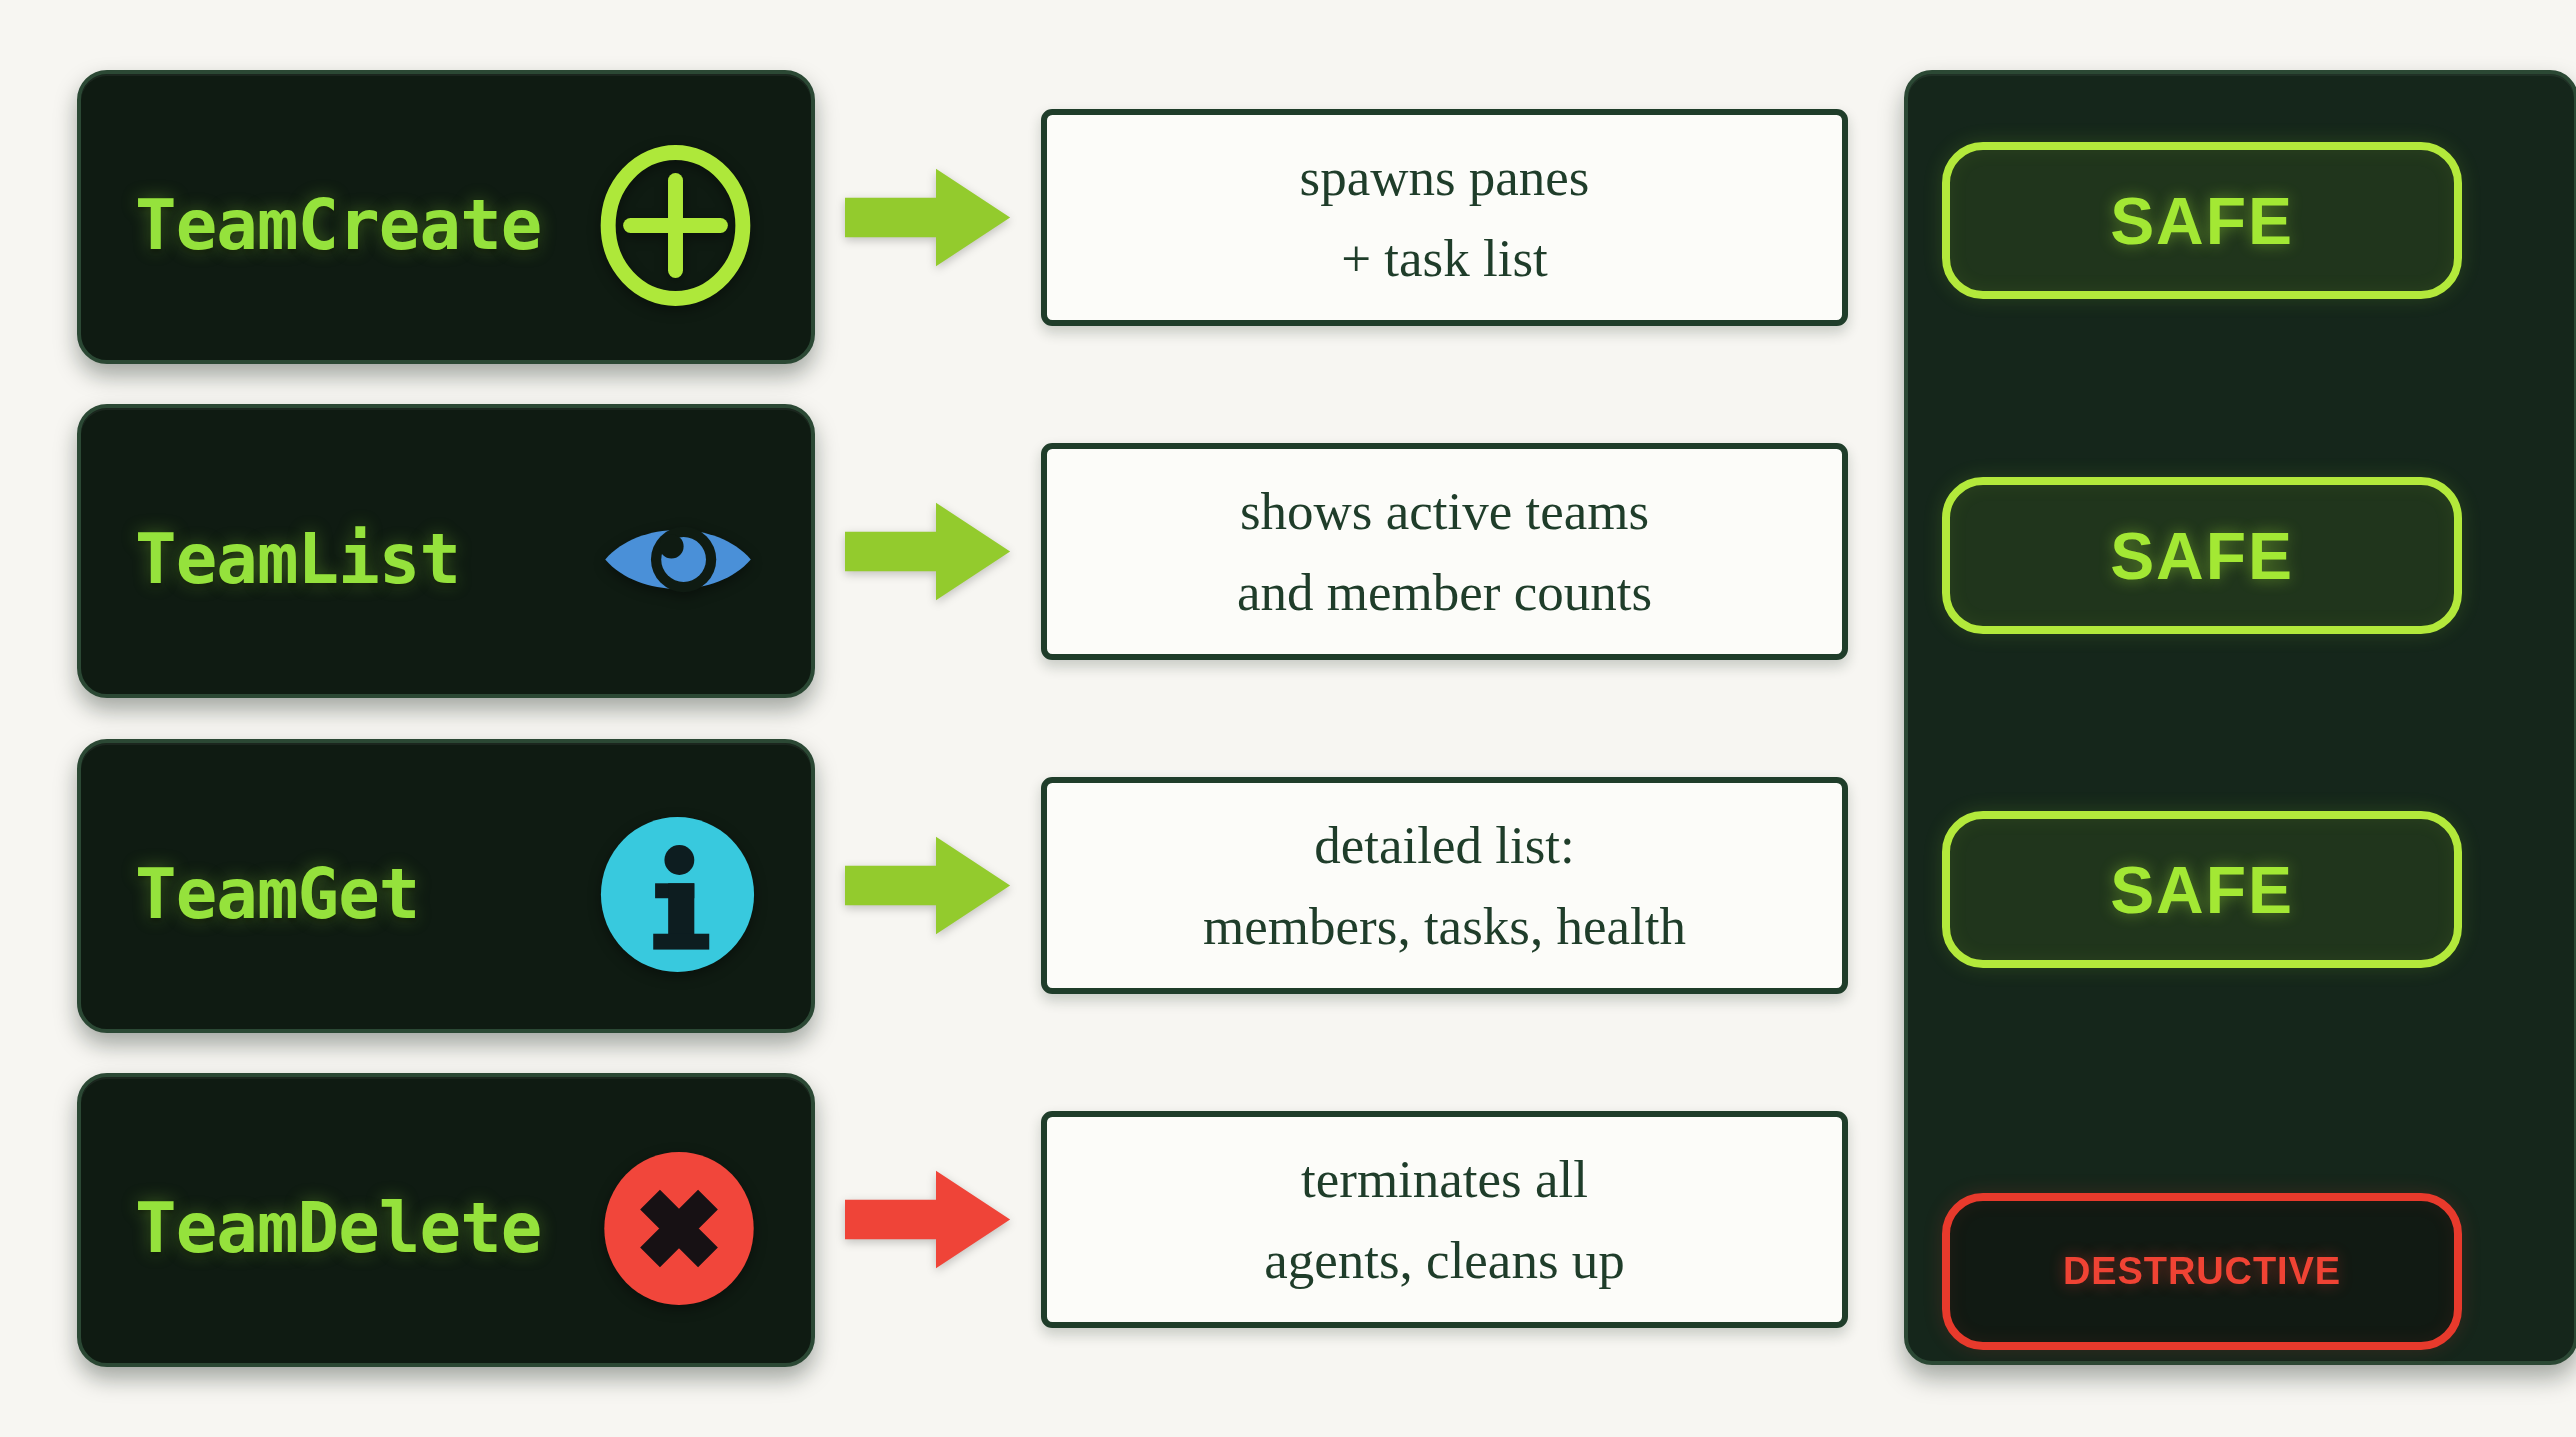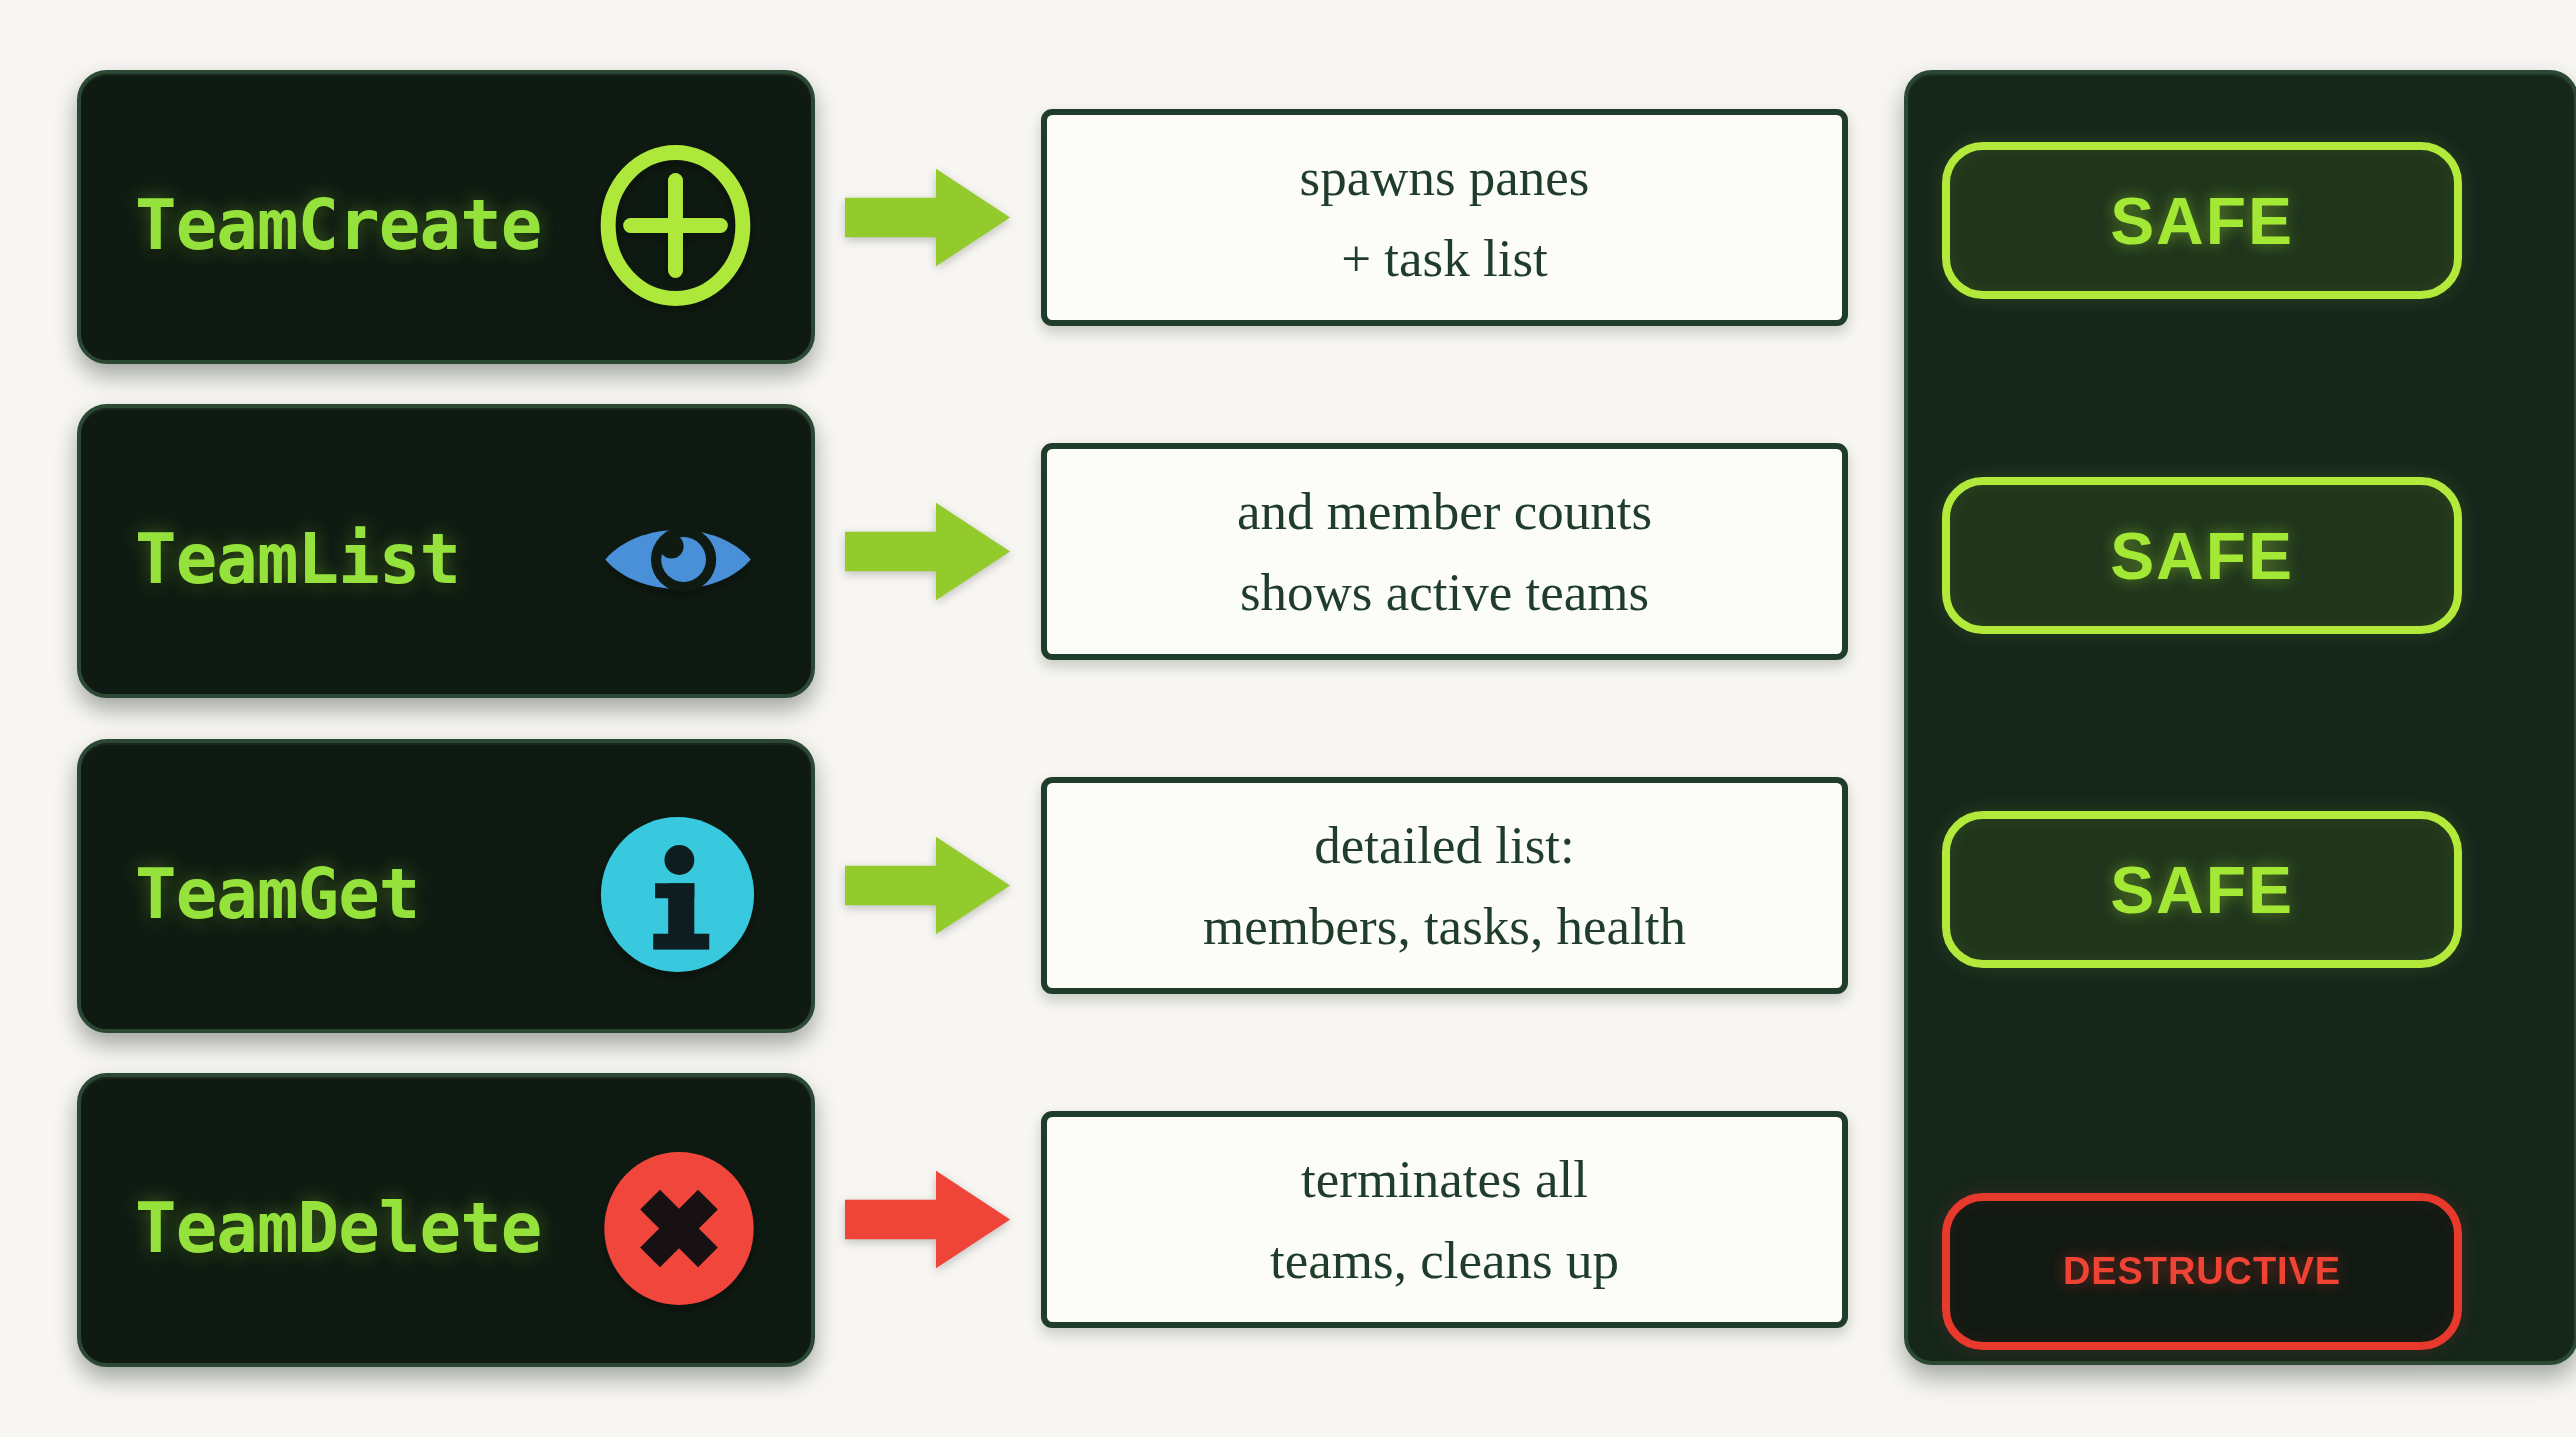--- a/index.html
+++ b/index.html
@@ -116,22 +116,22 @@
         <circle cx="75" cy="38" r="13" fill="#0f1b12"></circle>
       </svg>
     </span>
   </div>
   <div class="arrow r1">
     <svg width="167" height="109" viewBox="0 0 178 116">
       <polygon points="0,37 97,37 97,6 176,58 97,110 97,79 0,79" fill="#93cb2d"></polygon>
     </svg>
   </div>
   <div class="desc-box r1">
+    <div class="desc-line">shows active teams</div>
     <div class="desc-line">and member counts</div>
-    <div class="desc-line">shows active teams</div>
   </div>
 
   <div class="card r2">
     <span class="tool-label">TeamGet</span>
     <span class="icon">
       <svg width="155" height="157" viewBox="0 0 166 168">
         <ellipse cx="83" cy="84" rx="82" ry="83" fill="#38c9de"></ellipse>
         <circle cx="85" cy="47" r="16" fill="#0d1d20"></circle>
         <rect x="59" y="72" width="42" height="16" fill="#0d1d20"></rect>
         <rect x="73" y="72" width="28" height="62" fill="#0d1d20"></rect>
@@ -158,21 +158,21 @@
       </svg>
     </span>
   </div>
   <div class="arrow r3">
     <svg width="167" height="109" viewBox="0 0 178 116">
       <polygon points="0,37 97,37 97,6 176,58 97,110 97,79 0,79" fill="#ef4438"></polygon>
     </svg>
   </div>
   <div class="desc-box r3">
     <div class="desc-line">terminates all</div>
-    <div class="desc-line">teams, cleans up</div>
+    <div class="desc-line">agents, cleans up</div>
   </div>
 
   <div class="panel">
     <div class="badge safe r0">SAFE</div>
     <div class="badge safe r1">SAFE</div>
     <div class="badge safe r2">SAFE</div>
     <div class="badge destructive r3">DESTRUCTIVE</div>
   </div>
 
 </div>

